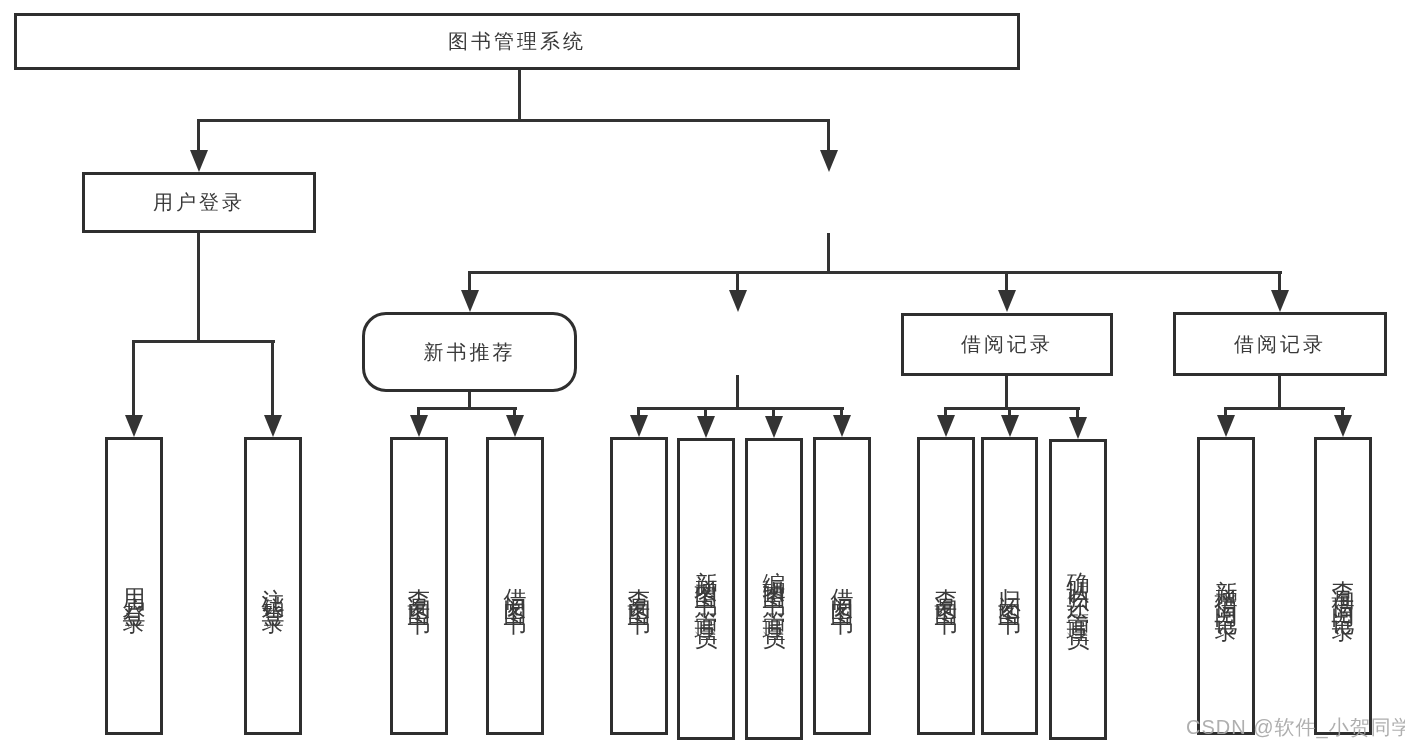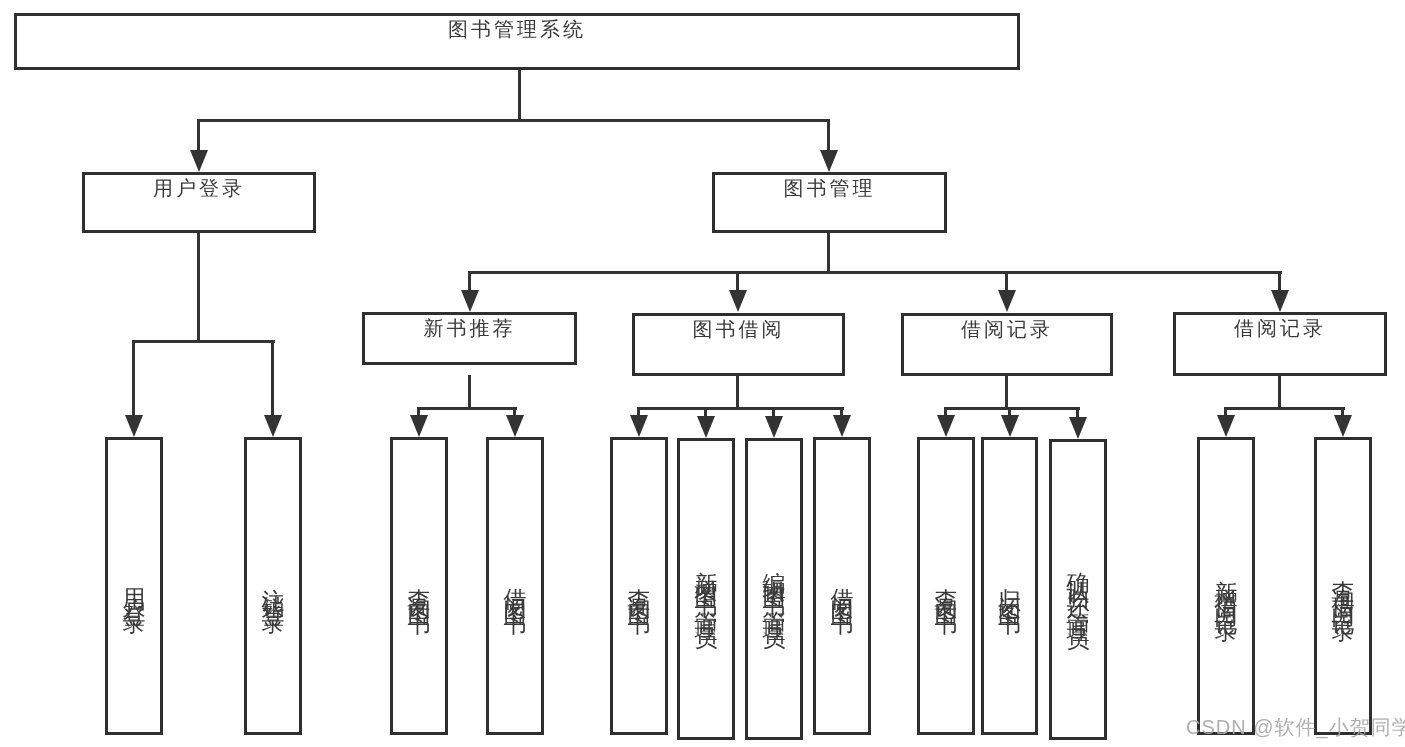--- a/index.html
+++ b/index.html
@@ -18,21 +18,21 @@
   .ah{
     position:absolute;width:0;height:0;z-index:1;
     border-left:9px solid transparent;
     border-right:9px solid transparent;
     border-top:22px solid #333333;
   }
   
   .bx{
     position:absolute;box-sizing:border-box;z-index:2;
     background:#ffffff;border:3px solid #2f2f2f;
-    display:flex;align-items:flex-start;justify-content:center;
+    display:flex;align-items:center;justify-content:center;
     font-size:20px;letter-spacing:3px;color:#3a3a3a;
     white-space:nowrap;
   }
   
   .vb{
     position:absolute;box-sizing:border-box;z-index:2;
     background:#ffffff;border:3px solid #2f2f2f;
     display:flex;align-items:center;justify-content:center;
   }
   .vt{
@@ -110,29 +110,23 @@
   <div class="vl" style="left:1341px;top:407px;height:12px;"></div>
   <div class="ah" style="left:1334px;top:415px;"></div>
 
   <div class="bx" style="left:14px;top:13px;width:1006px;height:57px;">
     <span>图书管理系统</span>
   </div>
 
   <div class="bx" style="left:82px;top:172px;width:234px;height:61px;">
     <span>用户登录</span>
   </div>
-  <div class="bx" style="left:712px;top:172px;width:235px;height:61px;">
-    <span>图书管理</span>
-  </div>
 
-  <div class="bx" style="left:362px;top:312px;width:215px;height:53px;">
+  <div class="bx" style="left:362px;top:312px;width:215px;height:80px;border-radius:24px;">
     <span>新书推荐</span>
-  </div>
-  <div class="bx" style="left:632px;top:313px;width:213px;height:63px;">
-    <span>图书借阅</span>
   </div>
   <div class="bx" style="left:901px;top:313px;width:212px;height:63px;">
     <span>借阅记录</span>
   </div>
   <div class="bx" style="left:1173px;top:312px;width:214px;height:64px;">
     <span>借阅记录</span>
   </div>
 
   <div class="vb" style="left:105px;top:437px;width:58px;height:298px;">
     <span class="vt">用户登录</span>

